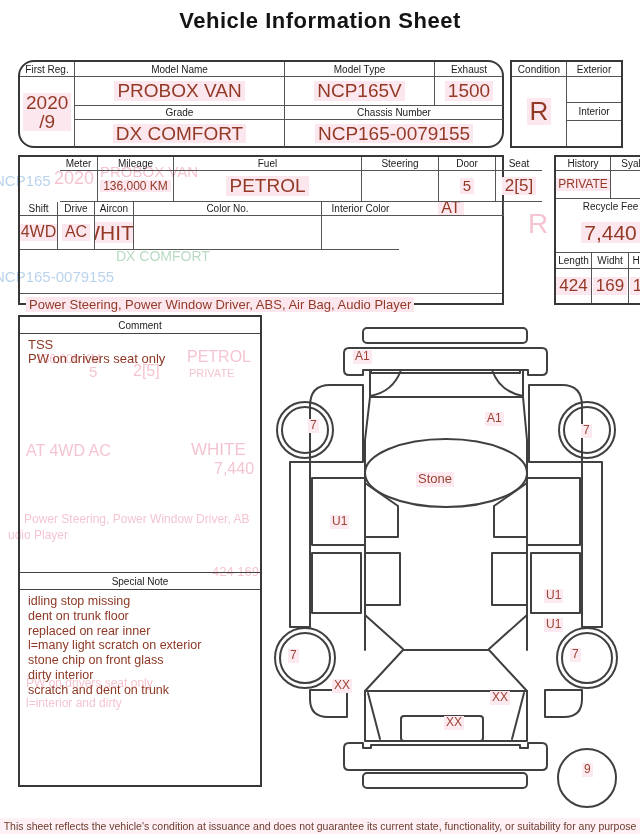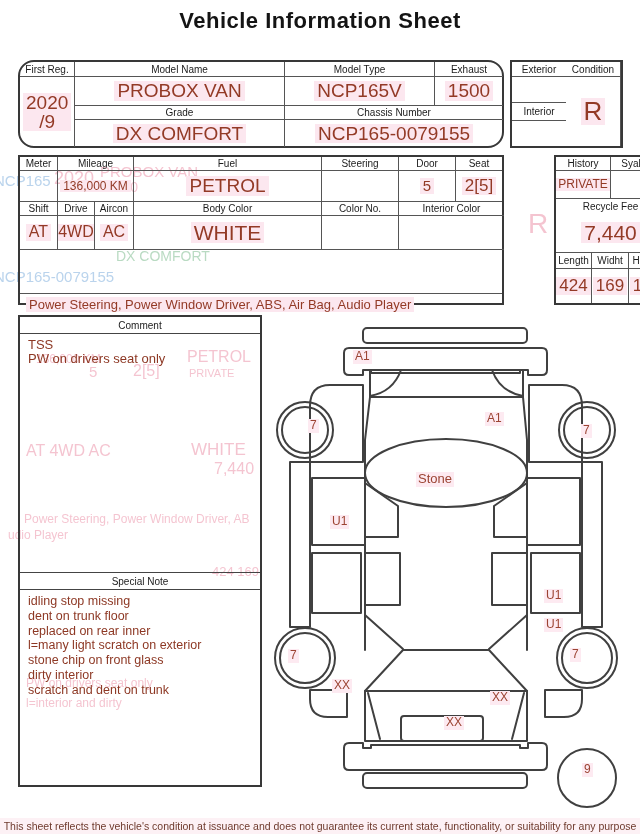--- a/index.html
+++ b/index.html
@@ -93,36 +93,36 @@
     <div class="cell lab bb" style="grid-area:3/3/4/5">Chassis Number</div>
     <div class="cell val br" style="grid-area:4/2">
         <span class="hl">DX COMFORT</span>
       </div>
     <div class="cell val" style="grid-area:4/3/5/5">
         <span class="hl">NCP165-0079155</span>
       </div>
   </div>
 
   <div class="box" style="left:510px;top:60px;width:113px;height:88px;display:flex;">
+    <div style="width:55px;border-right:1px solid #555;display:flex;flex-direction:column;box-sizing:border-box;">
+      <div class="cell lab bb" style="height:15px;">Condition</div>
+      <div class="cell val" style="flex:1;font-size:26px;">
+          <span class="hl">R</span>
+        </div>
+    </div>
     <div style="flex:1;display:flex;flex-direction:column;">
       <div class="cell lab bb" style="height:15px;">Exterior</div>
       <div class="cell val bb" style="height:26px;"></div>
       <div class="cell lab bb" style="height:18px;">Interior</div>
       <div class="cell val" style="flex:1;"></div>
     </div>
-    <div style="width:55px;border-right:1px solid #555;display:flex;flex-direction:column;box-sizing:border-box;">
-      <div class="cell lab bb" style="height:15px;">Condition</div>
-      <div class="cell val" style="flex:1;font-size:26px;">
-          <span class="hl">R</span>
-        </div>
-    </div>
   </div>
 
   <div class="box" style="left:18px;top:155px;width:486px;height:150px;display:flex;flex-direction:column;">
-    <div class="grid" style="grid-template-columns:38px 76px 188px 77px 57px 46px;grid-template-rows:14px 31px;">
+    <div class="grid" style="grid-template-columns:38px 76px 188px 77px 57px 46px;grid-template-rows:14px 31px;margin-left:40px;">
       <div class="cell lab br bb">Meter</div>
       <div class="cell lab br bb">Mileage</div>
       <div class="cell lab br bb">Fuel</div>
       <div class="cell lab br bb">Steering</div>
       <div class="cell lab br bb">Door</div>
       <div class="cell lab bb">Seat</div>
       <div class="cell val br bb"></div>
       <div class="cell val br bb" style="font-size:12px;">
           <span class="hl">136,000 KM</span>
         </div>
@@ -134,21 +134,20 @@
           <span class="hl">5</span>
         </div>
       <div class="cell val bb" style="font-size:17px;">
           <span class="hl">2[5]</span>
         </div>
     </div>
     <div class="grid" style="grid-template-columns:38px 37px 39px 188px 77px 105px;grid-template-rows:14px 34px;">
       <div class="cell lab br bb">Shift</div>
       <div class="cell lab br bb">Drive</div>
       <div class="cell lab br bb">Aircon</div>
-      <div class="cell lab br bb">Body Color</div>
       <div class="cell lab br bb">Color No.</div>
       <div class="cell lab bb">Interior Color</div>
       <div class="cell val br bb" style="font-size:16px;">
           <span class="hl">AT</span>
         </div>
       <div class="cell val br bb" style="font-size:16px;">
           <span class="hl">4WD</span>
         </div>
       <div class="cell val br bb" style="font-size:16px;">
           <span class="hl">AC</span>

